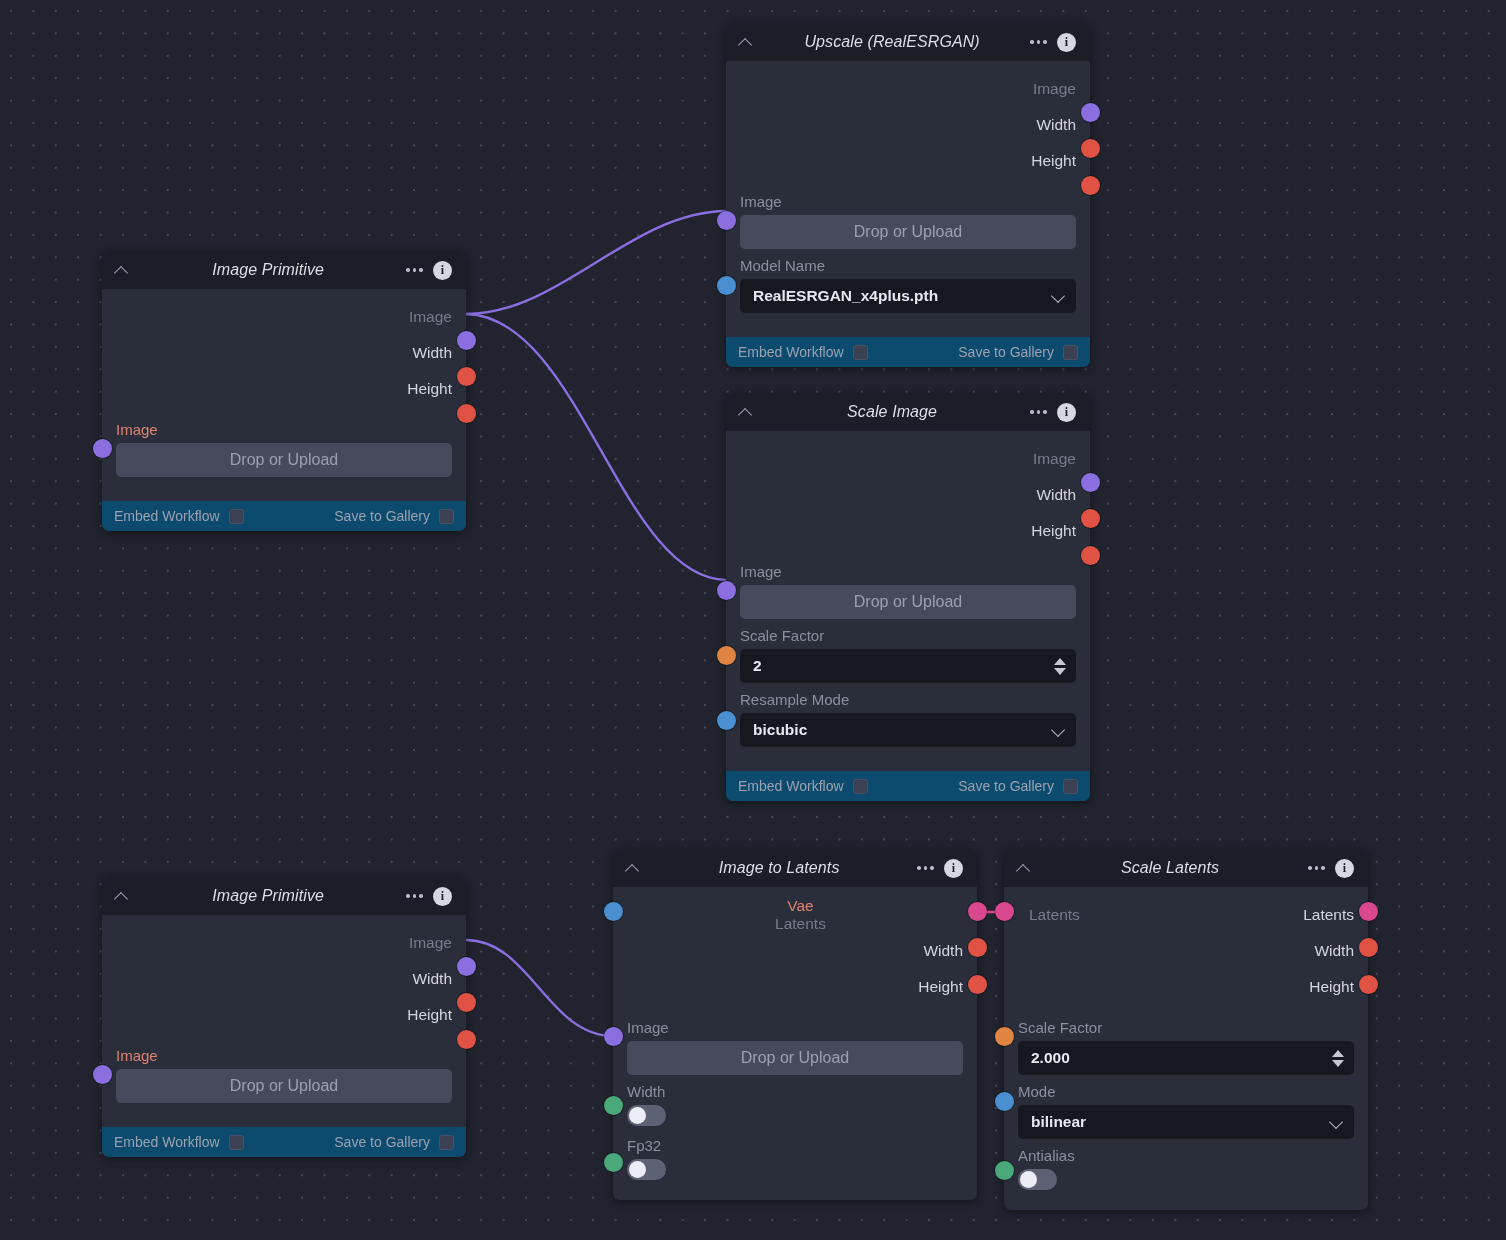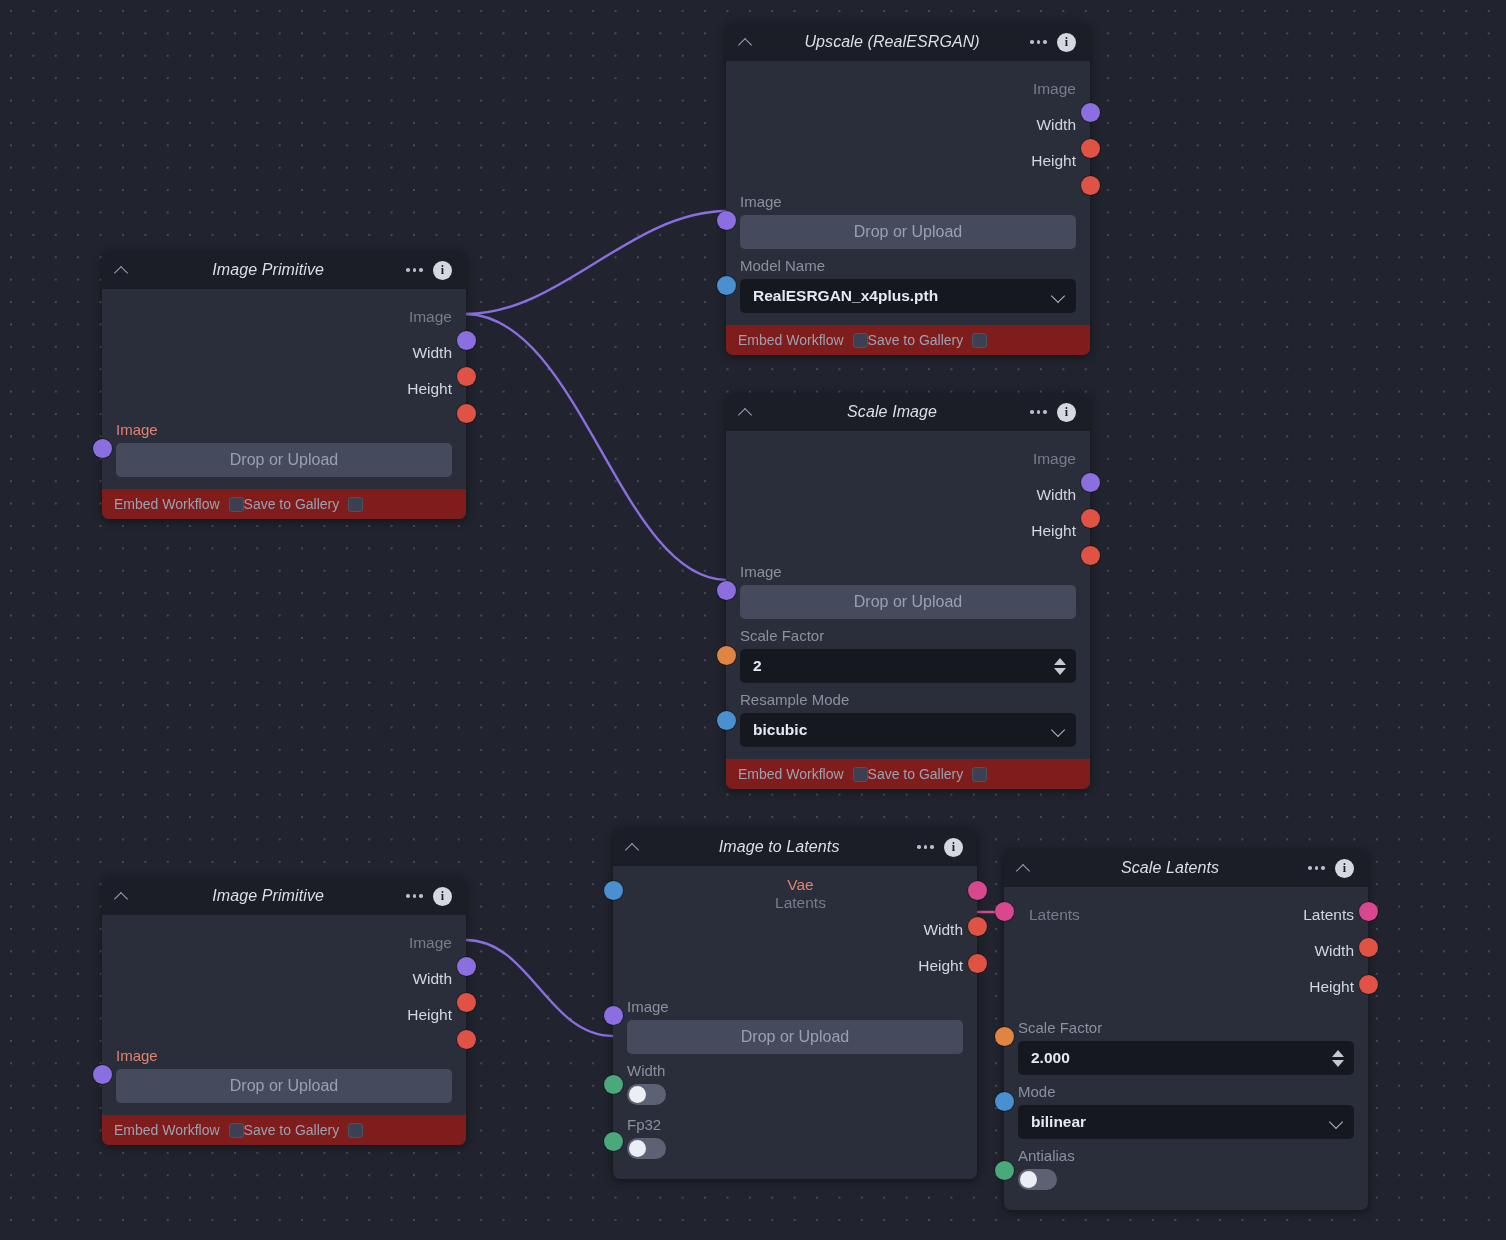--- a/index.html
+++ b/index.html
@@ -69,21 +69,21 @@
   }
   .info::after {
     content: "i";
     position: absolute; inset: 0;
     font-size: 12px; font-weight: bold;
     color: #1b1e27;
     display: flex; align-items: center; justify-content: center;
     font-family: "Liberation Serif", serif;
   }
 
-  .node-body { padding: 10px 0 12px 0; }
+  .node-body { padding: 10px 0 24px 0; }
 
   
   .out-row {
     display: flex; justify-content: flex-end; align-items: center;
     height: 36px; padding-right: 14px;
   }
   .out-row .lbl { font-size: 15.5px; color: #d2d6df; }
   .out-row.dim .lbl { color: #767c8c; }
 
   
@@ -141,24 +141,25 @@
     background: #5c6274; position: relative;
   }
   .toggle .knob {
     position: absolute; left: 2px; top: 2px;
     width: 17px; height: 17px; border-radius: 50%;
     background: #eceef5;
   }
 
   .node-footer {
     height: 30px;
-    background: #7f1d1d;
+    background: #0c4a6e;
     border-radius: 0 0 7px 7px;
     display: flex; align-items: center;
     padding: 0 12px;
+    justify-content: space-between;
   }
   .cbgroup { display: flex; align-items: center; gap: 9px; }
   .cbgroup .t { font-size: 14px; color: #9ba1b0; }
   .cb {
     width: 15px; height: 15px; border-radius: 3px;
     background: #3b4052; border: 1px solid #4c5265;
   }
 
   
   .sock {
@@ -389,21 +390,21 @@
         <span class="t">Embed Workflow</span>
         <span class="cb"></span>
       </span>
       <span class="cbgroup">
         <span class="t">Save to Gallery</span>
         <span class="cb"></span>
       </span>
     </div>
   </div>
 
-  <div class="node" style="left:613px; top:828px; width:364px; border-radius:7px;">
+  <div class="node" style="left:613px; top:849px; width:364px; border-radius:7px;">
     <div class="node-header">
       <span class="chev"></span>
       <span class="node-title">Image to Latents</span>
       <span class="hdr-right">
         <span class="dots">
             <i></i>
             <i></i>
             <i></i>
           </span>
         <span class="info"></span>

